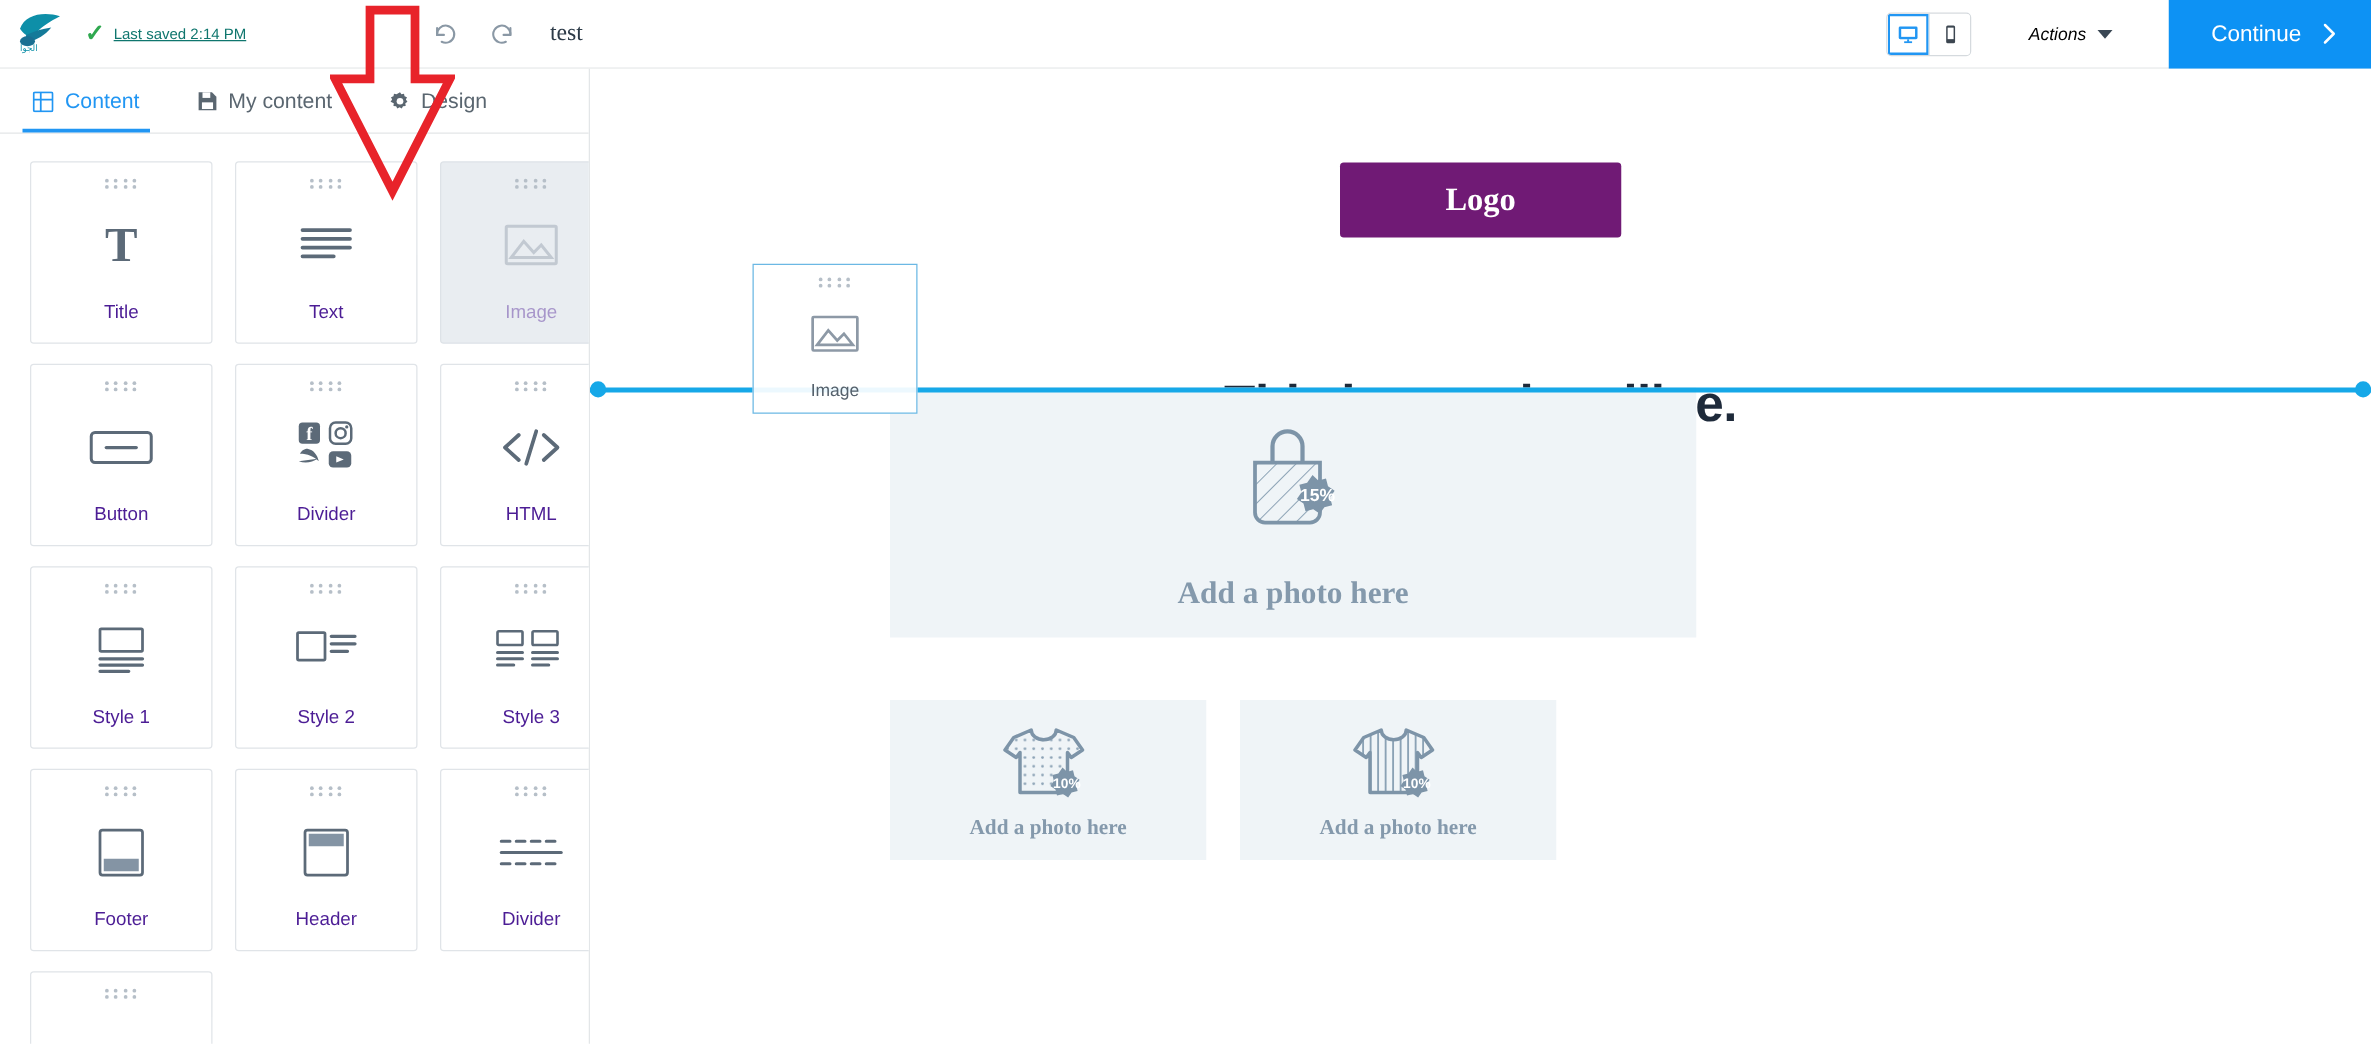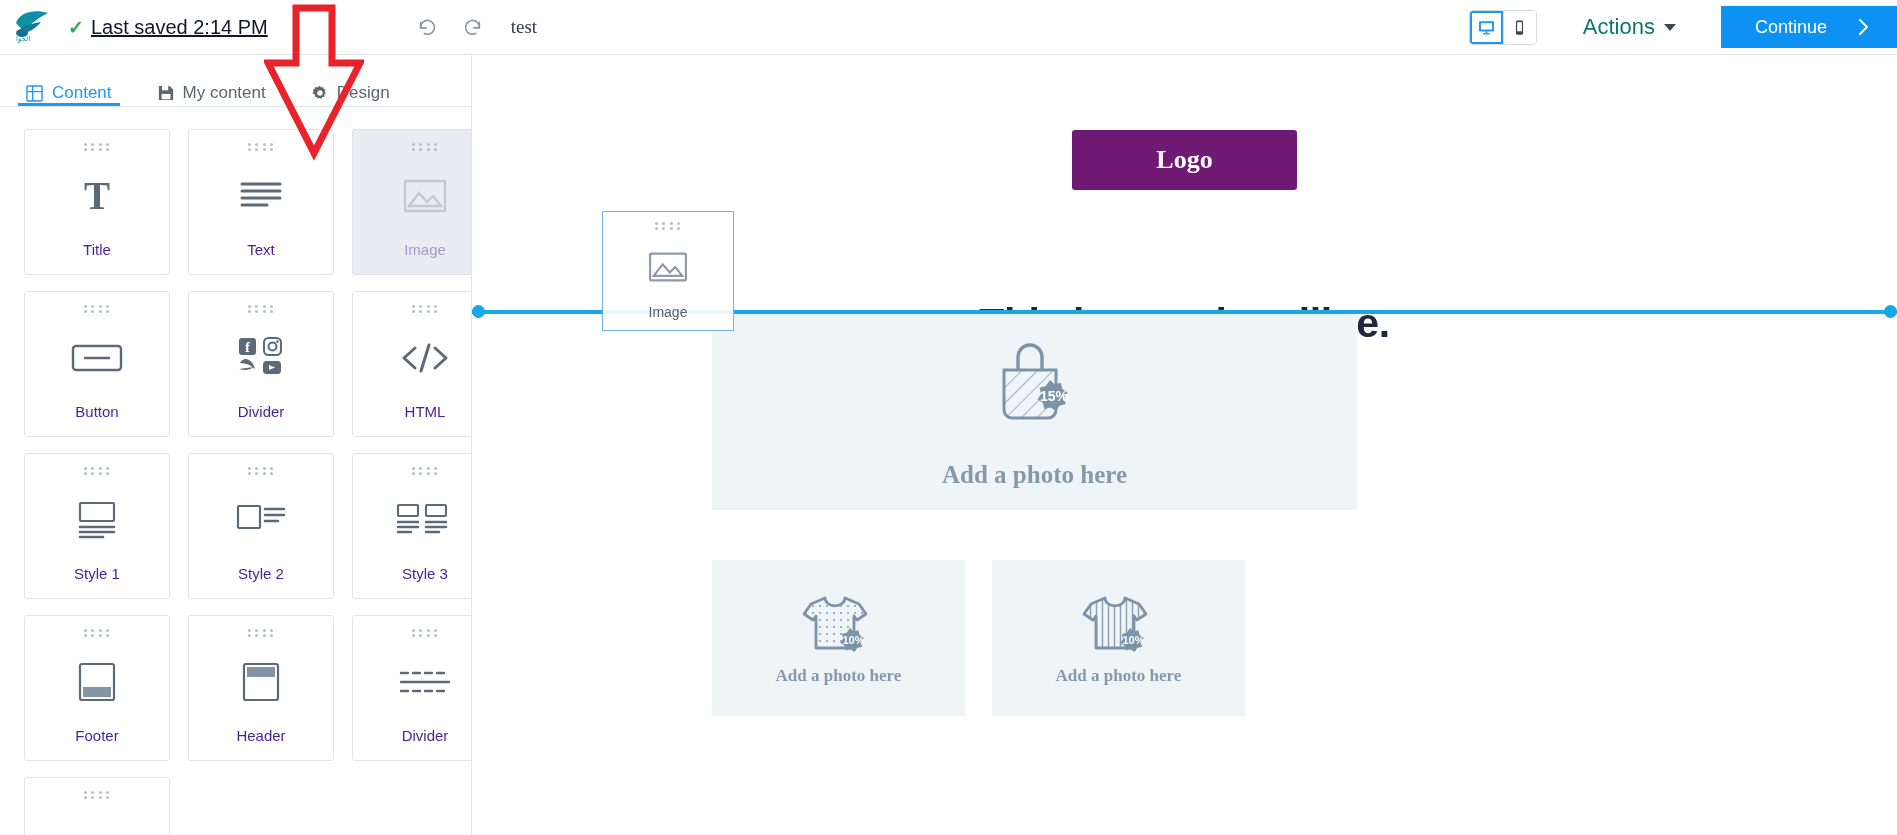--- a/index.html
+++ b/index.html
@@ -22,21 +22,21 @@
     width: 46px; height: 40px; margin-left: 8px;
     display: flex; align-items: flex-start; justify-content: center;
     flex: 0 0 auto;
   }
   .saved-wrap {
     display: flex; align-items: center; gap: 7px;
     margin-left: 14px; flex: 0 0 auto;
   }
   .check-icon { color: #2fa84f; font-size: 19px; line-height: 1; font-weight: bold; }
   .saved-link {
-    color: #0f172a; font-size: 20px; text-decoration: underline;
+    color: #0f766e; font-size: 12px; text-decoration: underline;
     cursor: pointer; white-space: nowrap;
   }
   .hist-btns { display: flex; align-items: center; gap: 14px; margin-left: 145px; }
   .icon-btn {
     width: 30px; height: 30px; display: flex; align-items: center; justify-content: center;
     cursor: pointer; color: #8a98a5; background: none; border: none;
   }
   .doc-title {
     margin-left: 24px; font-family: "Liberation Serif", serif;
     font-size: 19px; color: #2d3b48; cursor: text;
@@ -49,52 +49,53 @@
     overflow: hidden; height: 35px; margin-right: 46px;
   }
   .device-btn {
     width: 33px; height: 33px; display: flex; align-items: center; justify-content: center;
     cursor: pointer; background: #fff; border: none;
   }
   .device-btn.active { box-shadow: inset 0 0 0 2px #2196f3; color: #2196f3; }
   .device-btn:not(.active) { color: #4a5560; border-left: 1px solid #e3e6e8; }
   .actions-btn {
     display: flex; align-items: center; gap: 9px;
-    font-size: 22px; color: #0f766e; cursor: pointer;
+    font-size: 14px; color: #000000; cursor: pointer;
     margin-right: 45px;
+    font-style: italic;
   }
   .caret-down {
     width: 0; height: 0;
     border-left: 6px solid transparent; border-right: 6px solid transparent;
     border-top: 7px solid #3a4754;
   }
   .continue-btn {
     background: #0d92f4; color: #fff; font-size: 18px;
-    height: 42px; display: flex; align-items: center; gap: 30px;
+    height: 55px; display: flex; align-items: center; gap: 16px;
     padding: 0 26px 0 34px; cursor: pointer; border: none;
     white-space: nowrap;
   }
 
   
   .sidebar {
     position: absolute; top: 55px; left: 0;
     width: 472px; height: 780px;
     background: #fff;
     border-right: 1px solid #e3e6e8;
     overflow: hidden;
   }
   .tabs {
     display: flex; align-items: flex-end; height: 52px;
     padding-left: 18px; gap: 30px;
     border-bottom: 1px solid #e3e6e8;
   }
   .tab {
     display: flex; align-items: center; gap: 9px;
     font-size: 17px; color: #5a6670; cursor: pointer;
-    padding: 0 8px 0 8px; border-bottom: 3px solid transparent;
+    padding: 0 8px 12px 8px; border-bottom: 3px solid transparent;
   }
   .tab.active { color: #2196f3; border-bottom-color: #2196f3; }
   .tab-ico { display: flex; align-items: center; }
 
   .tile-grid {
     display: grid; grid-template-columns: repeat(3, 146px);
     gap: 16px 18px; padding: 22px 0 0 24px;
   }
   .tile {
     width: 146px; height: 146px;
@@ -146,21 +147,21 @@
     width: 645px; height: 200px;
     background: #eff4f7;
     display: flex; flex-direction: column; align-items: center; justify-content: center;
     gap: 24px;
   }
   .photo-caption {
     font-family: "Liberation Serif", serif; font-weight: bold;
     font-size: 25px; color: #8499ac;
   }
   .photo-half {
-    position: absolute; top: 505px; width: 253px; height: 156px;
+    position: absolute; top: 505px; width: 253px; height: 128px;
     background: #eff4f7;
     display: flex; flex-direction: column; align-items: center; justify-content: center;
     gap: 10px;
   }
   .photo-half.left { left: 240px; }
   .photo-half.right { left: 520px; }
   .photo-caption-sm {
     font-family: "Liberation Serif", serif; font-weight: bold;
     font-size: 17px; color: #8499ac;
   }

